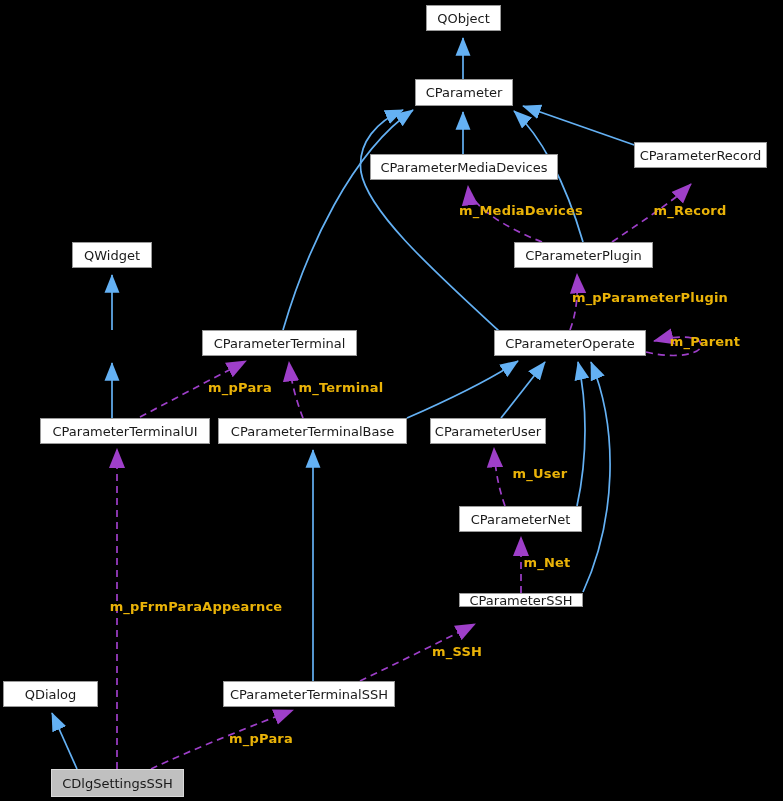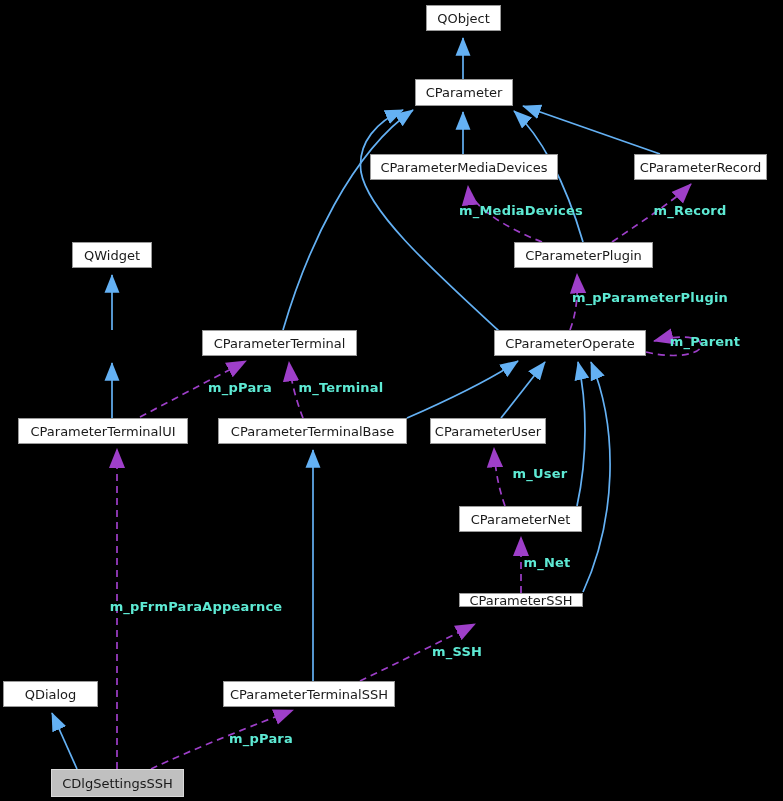--- a/index.html
+++ b/index.html
@@ -10,21 +10,21 @@
   #edges{position:absolute;left:0;top:0;width:783px;height:801px;}
   .node{
     position:absolute;box-sizing:border-box;
     background:#fff;border:1.5px solid #9a9a9a;color:#1a1a1a;
     display:flex;align-items:center;justify-content:center;
     font-size:13px;white-space:nowrap;cursor:pointer;
   }
   .node.highlight{background:#c0c0c0;border-color:#d9d9d9;}
   .edge-label{
     position:absolute;transform:translate(-50%,-50%);
-    color:#5eead4;font-size:13px;font-weight:600;white-space:nowrap;
+    color:#eab308;font-size:13px;font-weight:600;white-space:nowrap;
     letter-spacing:0.2px;
   }
 </style>
 </head>
 <body>
 
 <div id="canvas">
 
   <svg id="edges" viewBox="0 0 783 801" xmlns="http://www.w3.org/2000/svg">
     <defs>
@@ -64,26 +64,26 @@
       <path d="M521,593 L521,537" marker-end="url(#ap)"></path>
       <path d="M360,681 C395,664 448,638 475,624" marker-end="url(#ap)"></path>
       <path d="M117,769 L117,449" marker-end="url(#ap)"></path>
       <path d="M151,769 C195,748 262,722 293,710" marker-end="url(#ap)"></path>
     </g>
   </svg>
 
   <div class="node" style="left:426px;top:5px;width:75px;height:26px;">QObject</div>
   <div class="node" style="left:415px;top:79px;width:98px;height:27px;">CParameter</div>
   <div class="node" style="left:370px;top:154px;width:188px;height:26px;">CParameterMediaDevices</div>
-  <div class="node" style="left:634px;top:154px;width:133px;height:26px;">CParameterRecord</div>
+  <div class="node" style="left:634px;top:142px;width:133px;height:26px;">CParameterRecord</div>
   <div class="node" style="left:72px;top:242px;width:80px;height:26px;">QWidget</div>
   <div class="node" style="left:514px;top:242px;width:139px;height:26px;">CParameterPlugin</div>
   <div class="node" style="left:202px;top:330px;width:155px;height:26px;">CParameterTerminal</div>
   <div class="node" style="left:494px;top:330px;width:152px;height:26px;">CParameterOperate</div>
-  <div class="node" style="left:18px;top:418px;width:170px;height:26px;">CParameterTerminalUI</div>
+  <div class="node" style="left:40px;top:418px;width:170px;height:26px;">CParameterTerminalUI</div>
   <div class="node" style="left:218px;top:418px;width:189px;height:26px;">CParameterTerminalBase</div>
   <div class="node" style="left:430px;top:418px;width:116px;height:26px;">CParameterUser</div>
   <div class="node" style="left:459px;top:506px;width:123px;height:26px;">CParameterNet</div>
   <div class="node" style="left:459px;top:593px;width:124px;height:14px;text-align:right;">CParameterSSH</div>
   <div class="node" style="left:3px;top:681px;width:95px;height:26px;">QDialog</div>
   <div class="node" style="left:223px;top:681px;width:172px;height:26px;">CParameterTerminalSSH</div>
   <div class="node highlight" style="left:51px;top:769px;width:133px;height:28px;">CDlgSettingsSSH</div>
 
   <div class="edge-label" style="left:521px;top:210px;">m_MediaDevices</div>
   <div class="edge-label" style="left:690px;top:210px;">m_Record</div>

